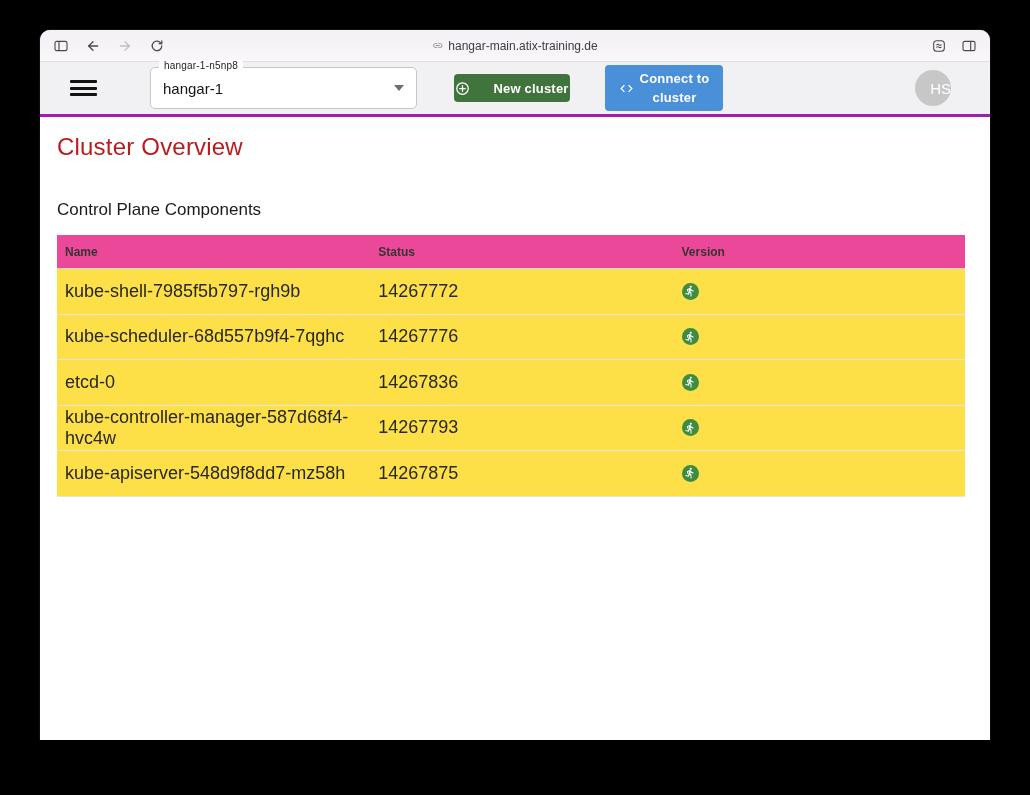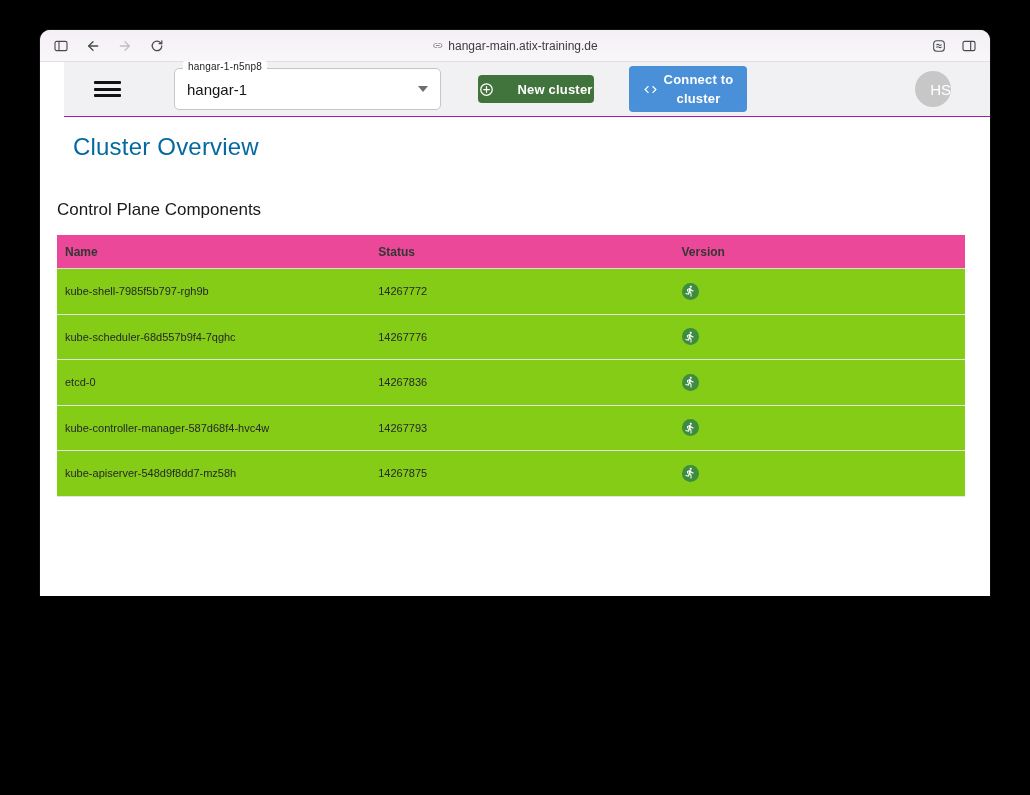--- a/index.html
+++ b/index.html
@@ -1,17 +1,17 @@
 <!DOCTYPE html>
 <html style="--green: #41743c; --blue: #4a90d8; --status-green: #3d8c40; --appbar-bg: #f1f0f2; --chrome-bg: #f8f6f9;"><head>
 <meta charset="utf-8">
 <style>
   * { margin:0; padding:0; box-sizing:border-box; }
   html,body { width:1030px; height:795px; background:#000; font-family:"Liberation Sans", sans-serif; }
-  .desktop { position:relative; width:1030px; height:596px; background:#000; overflow:hidden;text-decoration:underline; }
+  .desktop { position:relative; width:1030px; height:740px; background:#000; overflow:hidden;text-decoration:underline; }
 
   .window {
     position:absolute; left:40px; top:30px; width:950px; height:730px;
     background:#fff; border-radius:10px; overflow:hidden;
     box-shadow:0 18px 45px rgba(0,0,0,.65), 0 0 0 1px rgba(255,255,255,.08);
   }
 
   
   .chrome {
     height:32px; background:linear-gradient(#f4f0f6, #f9f7f9);
@@ -24,22 +24,22 @@
   .url-box {
     position:absolute; left:50%; transform:translateX(-50%);
     display:flex; align-items:center; gap:5px;
     font-size:12px; color:#3e3c40;
   }
   .url-box svg { width:11px; height:11px; }
   .chrome .right-icons { margin-left:auto; display:flex; align-items:center; gap:12px; }
 
   
   .appbar {
-    height:55px; background:#f1f0f2; border-bottom:1px solid #a21caf;
-    display:flex; align-items:center; padding:0 28px; position:relative;margin-left:24px;
+    height:55px; background:#f1f0f2; border-bottom:3px solid #a21caf;
+    display:flex; align-items:center; padding:0 28px; position:relative;
   }
   .hamburger { width:27px; height:16px; display:flex; flex-direction:column; justify-content:space-between; margin-left:2px; cursor:pointer; }
   .hamburger span { display:block; height:3px; background:#121212; border-radius:1px; }
 
   .cluster-select {
     position:relative; margin-left:53px; width:267px; height:42px;
     background:#fff; border:1px solid #c6c4c8; border-radius:5px;
     display:flex; align-items:center; padding:0 12px; cursor:pointer;
   }
   .cluster-select .float-label {
@@ -61,35 +61,35 @@
   .btn-connect .two-line { display:flex; flex-direction:column; }
 
   .avatar {
     margin-left:auto; margin-right:11px; width:36px; height:36px; border-radius:50%;
     background:#c7c7c7; color:#fff; font-size:15px; font-weight:500;
     display:flex; align-items:center; justify-content:flex-end; cursor:pointer;
   }
 
   
   .content { padding:16px 17px 0 17px; background:#fff; }
-  .page-title { font-size:24px; font-weight:500; color:#0369a1; letter-spacing:.2px;margin-left:16px; }
+  .page-title { font-size:24px; font-weight:500; color:#b91c1c; letter-spacing:.2px; }
   .section-title { font-size:17px; font-weight:500; color:#1a1a1a; margin-top:39px; }
 
   .table { margin-top:15px; width:908px; }
   .thead {
     display:grid; grid-template-columns:34.5% 33.4% auto;
     background:#ec4899; height:34px; align-items:center;
     font-size:12px; font-weight:700; color:#353535;
     border-bottom:1px solid #dcdcdc;
   }
   .thead > div { padding-left:8px; }
   .trow {
     display:grid; grid-template-columns:34.5% 33.4% auto;
-    height:45.5px; align-items:center; font-size:11px; color:#272727;
-    border-bottom:1px solid #e4e4e4; background:#84cc16;
+    height:45.5px; align-items:center; font-size:18px; color:#272727;
+    border-bottom:1px solid #e4e4e4; background:#fde047;
   }
   .trow > div { padding-left:8px; }
   .status-badge {
     width:17px; height:17px; border-radius:50%; background:var(--status-green, #3d8c40);
     display:flex; align-items:center; justify-content:center;
   }
   .status-badge svg { width:12px; height:12px; fill:#fff; }
 </style>
 </head>
 <body>

